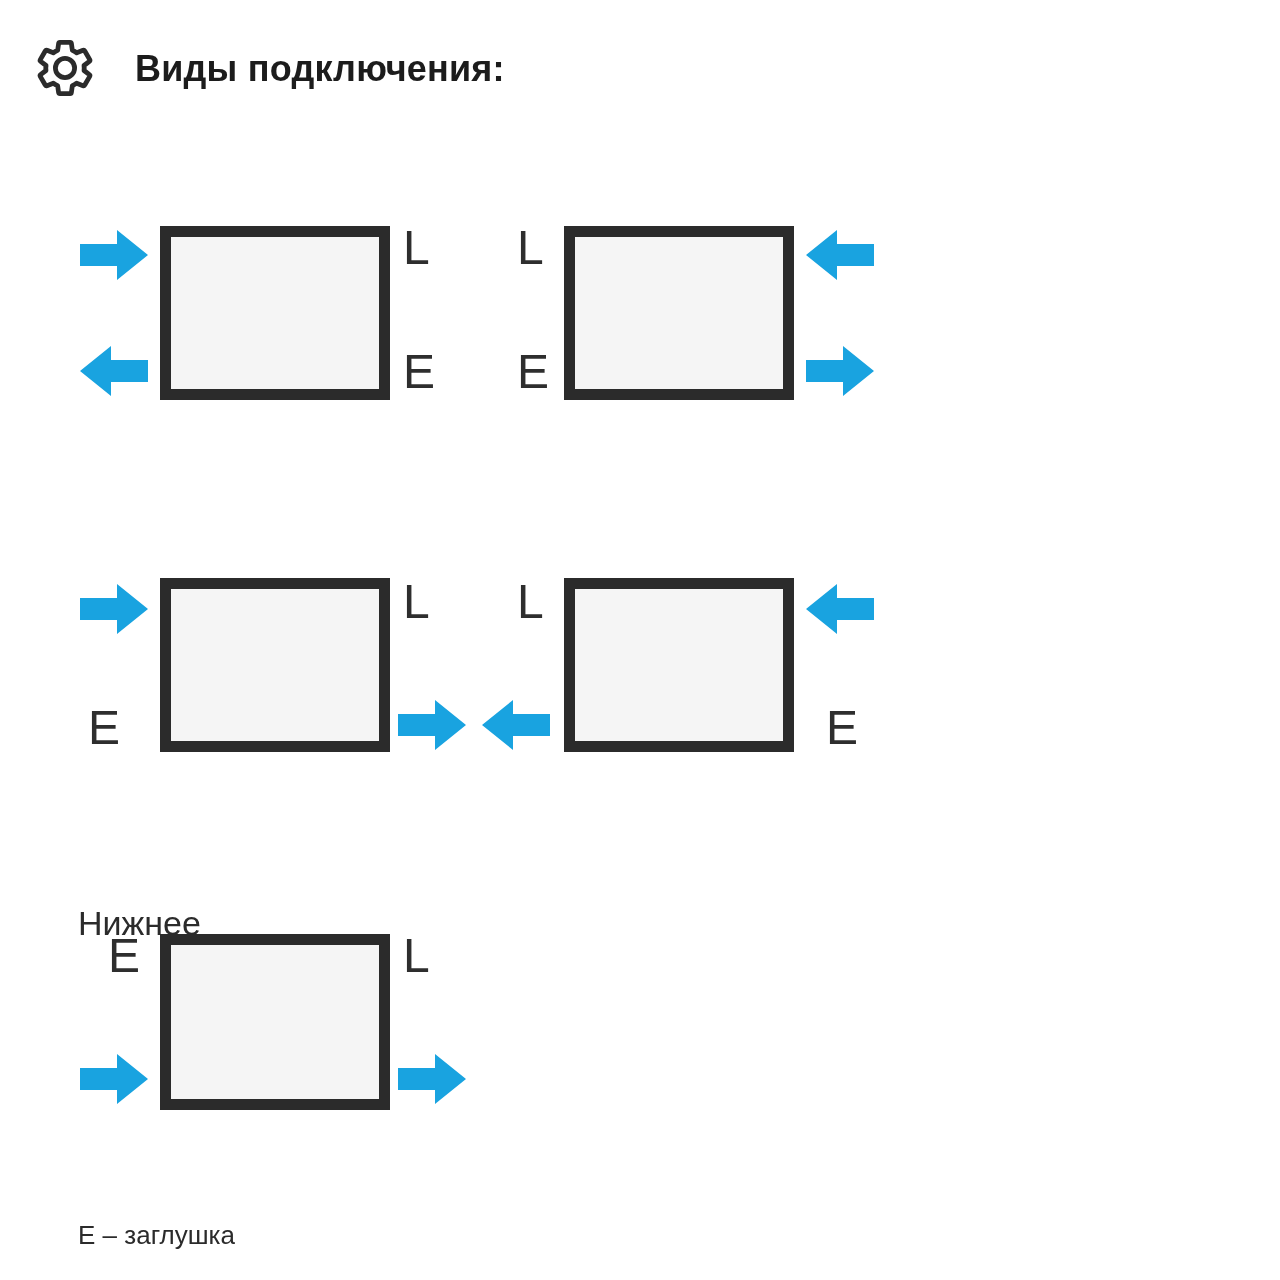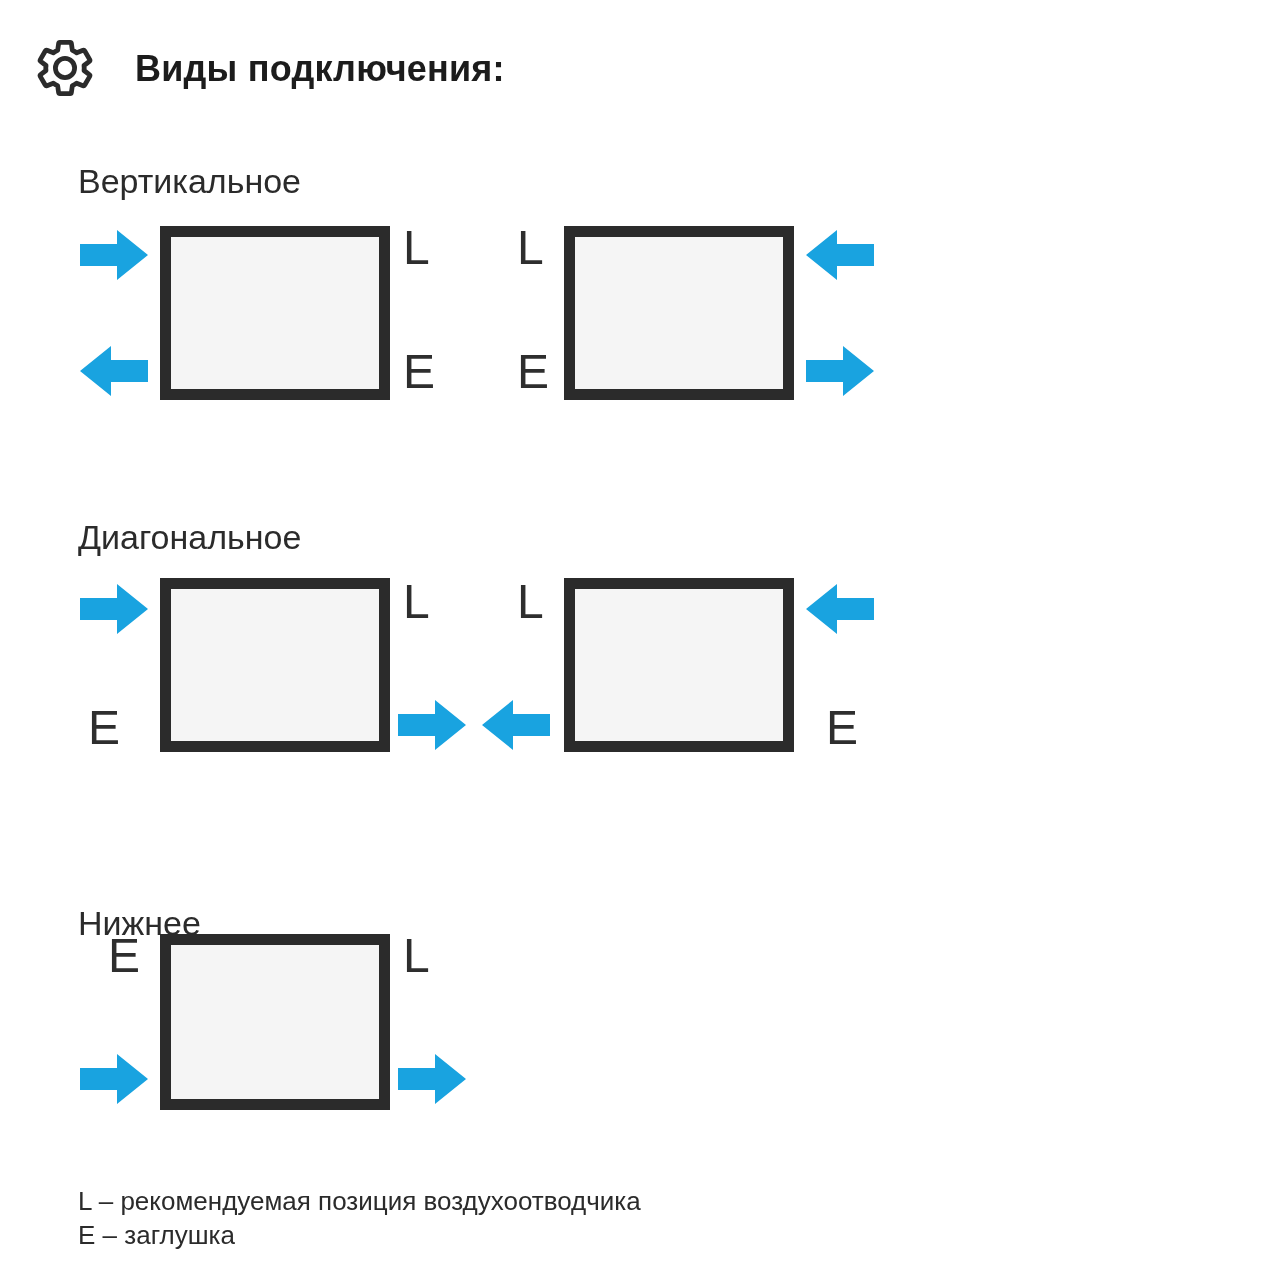--- a/index.html
+++ b/index.html
@@ -55,21 +55,20 @@
 
 <div id="stage">
 
   <div class="abs gear">
     <svg viewBox="0 0 24 24" fill="none" stroke="#2b2b2b" stroke-width="1.8" stroke-linejoin="round">
       <path d="M19.14,12.94c0.04-0.3,0.06-0.61,0.06-0.94c0-0.32-0.02-0.64-0.07-0.94l2.03-1.58c0.18-0.14,0.23-0.41,0.12-0.61 l-1.92-3.32c-0.12-0.22-0.37-0.29-0.59-0.22l-2.39,0.96c-0.5-0.38-1.03-0.7-1.62-0.94L14.4,2.81c-0.04-0.24-0.24-0.41-0.48-0.41 h-3.84c-0.24,0-0.43,0.17-0.47,0.41L9.25,5.35C8.66,5.59,8.12,5.92,7.63,6.29L5.24,5.33c-0.22-0.08-0.47,0-0.59,0.22L2.74,8.87 C2.62,9.08,2.66,9.34,2.86,9.48l2.03,1.58C4.84,11.36,4.8,11.69,4.8,12s0.02,0.64,0.07,0.94l-2.03,1.58 c-0.18,0.14-0.23,0.41-0.12,0.61l1.92,3.32c0.12,0.22,0.37,0.29,0.59,0.22l2.39-0.96c0.5,0.38,1.03,0.7,1.62,0.94l0.36,2.54 c0.05,0.24,0.24,0.41,0.48,0.41h3.84c0.24,0,0.44-0.17,0.47-0.41l0.36-2.54c0.59-0.24,1.13-0.56,1.62-0.94l2.39,0.96 c0.22,0.08,0.47,0,0.59-0.22l1.92-3.32c0.12-0.22,0.07-0.47-0.12-0.61L19.14,12.94z M12,15.6c-1.98,0-3.6-1.62-3.6-3.6 s1.62-3.6,3.6-3.6s3.6,1.62,3.6,3.6S13.98,15.6,12,15.6z"></path>
     </svg>
   </div>
   <div class="abs page-title">Виды подключения:</div>
 
-  <div class="abs section-title st-vertical">Вертикальное</div>
 
   <div class="abs arrow" style="left:80px;top:230px;">
     <svg viewBox="0 0 68 50">
         <path d="M0 14 H37 V0 L68 25 L37 50 V36 H0 Z" fill="#19A3E0"></path>
       </svg>
   </div>
   <div class="abs rad" style="left:160px;top:226px;"></div>
   <div class="abs arrow left" style="left:80px;top:346px;">
     <svg viewBox="0 0 68 50">
         <path d="M0 14 H37 V0 L68 25 L37 50 V36 H0 Z" fill="#19A3E0"></path>
@@ -85,21 +84,20 @@
     <svg viewBox="0 0 68 50">
         <path d="M0 14 H37 V0 L68 25 L37 50 V36 H0 Z" fill="#19A3E0"></path>
       </svg>
   </div>
   <div class="abs arrow" style="left:806px;top:346px;">
     <svg viewBox="0 0 68 50">
         <path d="M0 14 H37 V0 L68 25 L37 50 V36 H0 Z" fill="#19A3E0"></path>
       </svg>
   </div>
 
-  <div class="abs section-title st-diagonal">Диагональное</div>
 
   <div class="abs arrow" style="left:80px;top:584px;">
     <svg viewBox="0 0 68 50">
         <path d="M0 14 H37 V0 L68 25 L37 50 V36 H0 Z" fill="#19A3E0"></path>
       </svg>
   </div>
   <div class="abs rad" style="left:160px;top:578px;"></div>
   <div class="abs port" style="left:403px;top:578px;">L</div>
   <div class="abs port" style="left:88px;top:704px;">E</div>
   <div class="abs arrow" style="left:398px;top:700px;">
@@ -131,16 +129,15 @@
     <svg viewBox="0 0 68 50">
         <path d="M0 14 H37 V0 L68 25 L37 50 V36 H0 Z" fill="#19A3E0"></path>
       </svg>
   </div>
   <div class="abs arrow" style="left:398px;top:1054px;">
     <svg viewBox="0 0 68 50">
         <path d="M0 14 H37 V0 L68 25 L37 50 V36 H0 Z" fill="#19A3E0"></path>
       </svg>
   </div>
 
-  <div class="abs legend-line ll-0">L – рекомендуемая позиция воздухоотводчика</div>
   <div class="abs legend-line ll-1">E – заглушка</div>
 
 </div>
 
 </body></html>

